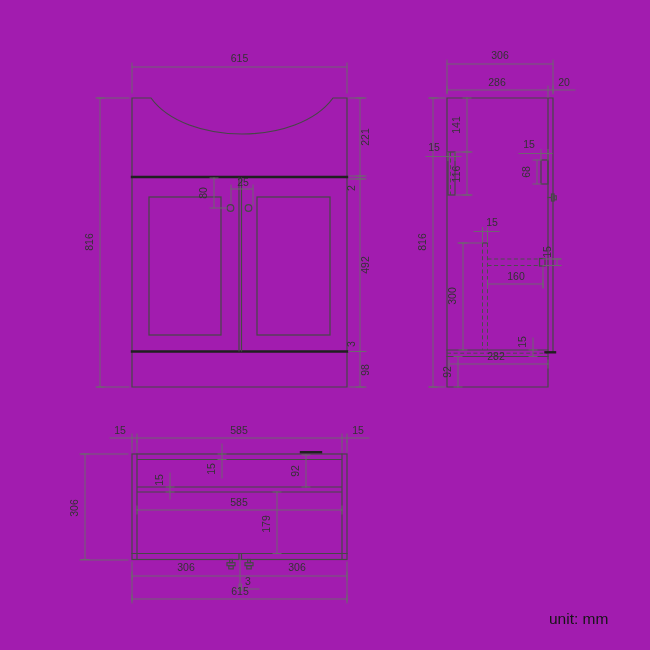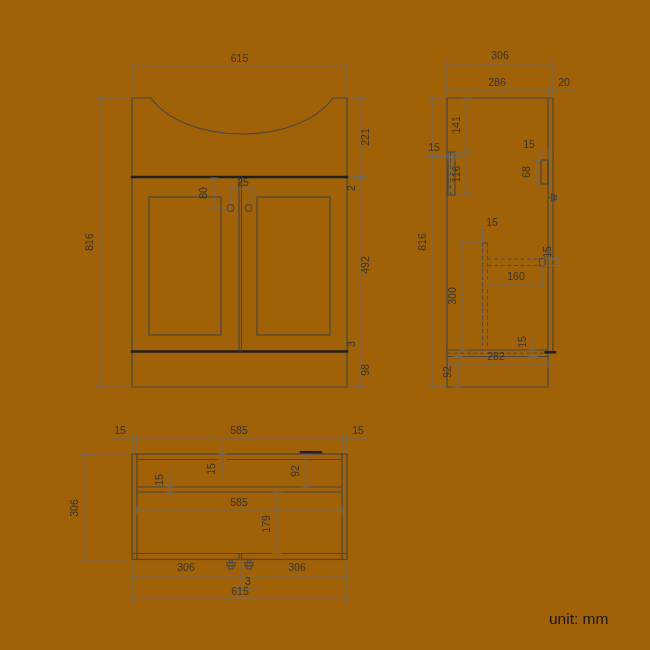--- a/index.html
+++ b/index.html
@@ -1,16 +1,16 @@
 <!DOCTYPE html>
 <html><head>
 <meta charset="utf-8">
 <style>
   html,body{margin:0;padding:0;background:#fff;}
-  .canvas{position:relative;width:650px;height:650px;background:#a16207;overflow:hidden;
+  .canvas{position:relative;width:650px;height:650px;background:#a21caf;overflow:hidden;
           font-family:"Liberation Sans",sans-serif;}
   svg{position:absolute;left:0;top:0;}
   .o{stroke:#474747;stroke-width:1.2;fill:none;stroke-linecap:square;}
   .t{stroke:#1f1f1f;stroke-width:2.4;fill:none;stroke-linecap:square;}
   .d{stroke:#6b6b6b;stroke-width:0.9;fill:none;stroke-linecap:square;}
   .h{stroke:#4c4c4c;stroke-width:1;fill:none;stroke-dasharray:4 2.6;}
   text{font-family:"Liberation Sans",sans-serif;font-size:10.5px;fill:#333;}
   .unit{font-size:15.5px;fill:#151515;}
 </style>
 </head>

